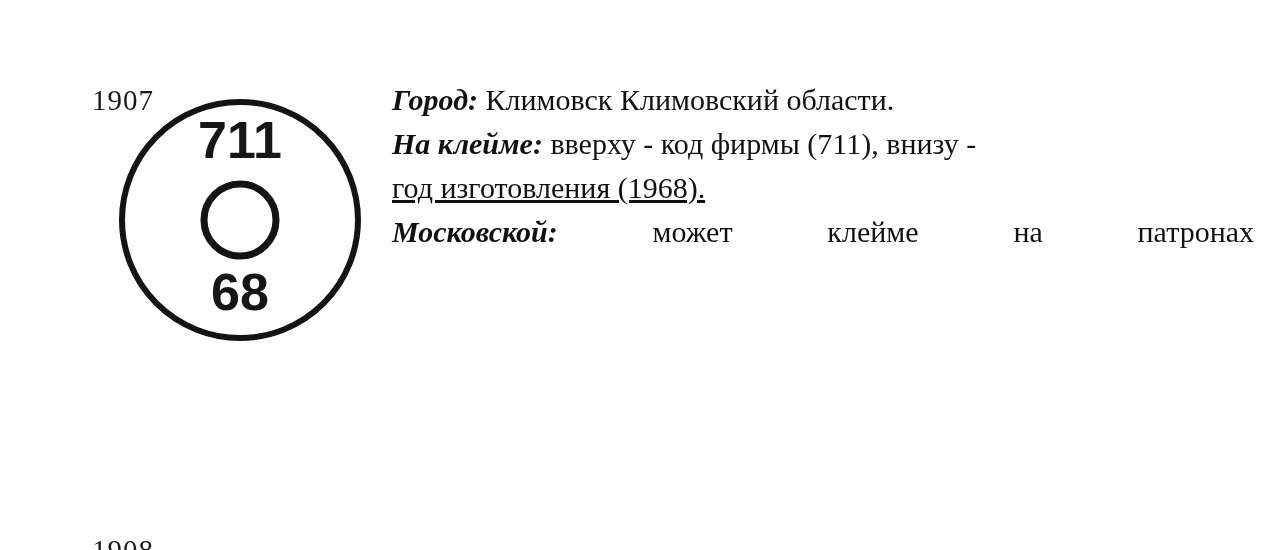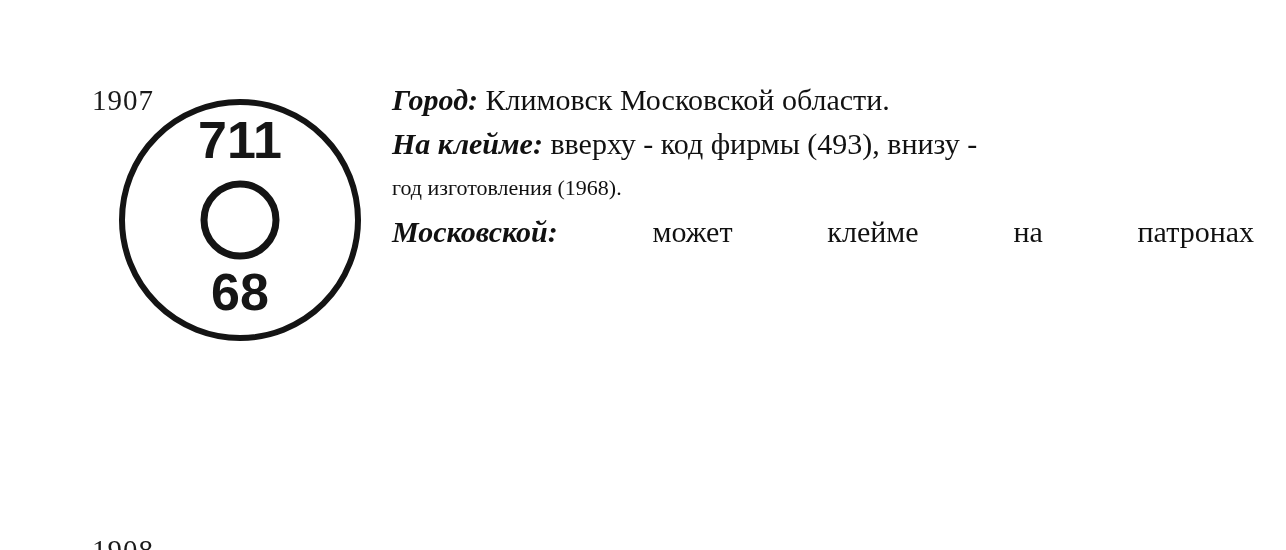--- a/index.html
+++ b/index.html
@@ -73,50 +73,51 @@
   .desc-line .lbl {
     font-style: italic;
     font-weight: bold;
   }
   .desc-line.justify {
     text-align: justify;
     text-align-last: justify;
     white-space: normal;
   }
   .desc-cont {
-    font-size: 22px;
+    font-size: 30px;
     line-height: 44px;
     color: #111111;
+    text-decoration: underline;
   }
 </style>
 </head>
 <body>
 
 <div class="entry-number">1907</div>
 
 <div class="headstamp">
   <svg width="256" height="256" viewBox="0 0 256 256" xmlns="http://www.w3.org/2000/svg">
     <circle cx="128" cy="128" r="118" fill="none" stroke="#141414" stroke-width="6"></circle>
     <circle cx="128" cy="128" r="36" fill="none" stroke="#141414" stroke-width="7"></circle>
     <text class="hs-text" x="128" y="66" font-size="52" text-anchor="middle">711</text>
     <text class="hs-text" x="128" y="218" font-size="52" text-anchor="middle">68</text>
   </svg>
 </div>
 
 <div class="description">
 
   <div class="desc-line">
-    <span class="lbl">Город:</span><span> Климовск Московской области.</span>
+    <span class="lbl">Город:</span><span> Климовск Климовский области.</span>
   </div>
 
 
 
 
   <div class="desc-line">
-    <span class="lbl">На клейме:</span><span> вверху - код фирмы (493), внизу -</span>
+    <span class="lbl">На клейме:</span><span> вверху - код фирмы (711), внизу -</span>
   </div>
 
   <div class="desc-cont">год изготовления (1968).</div>
 
   <div class="desc-line justify">
     <span class="lbl">Московской:</span> <span>может клейме на патронах</span>
   </div>
 
 
 </div>

